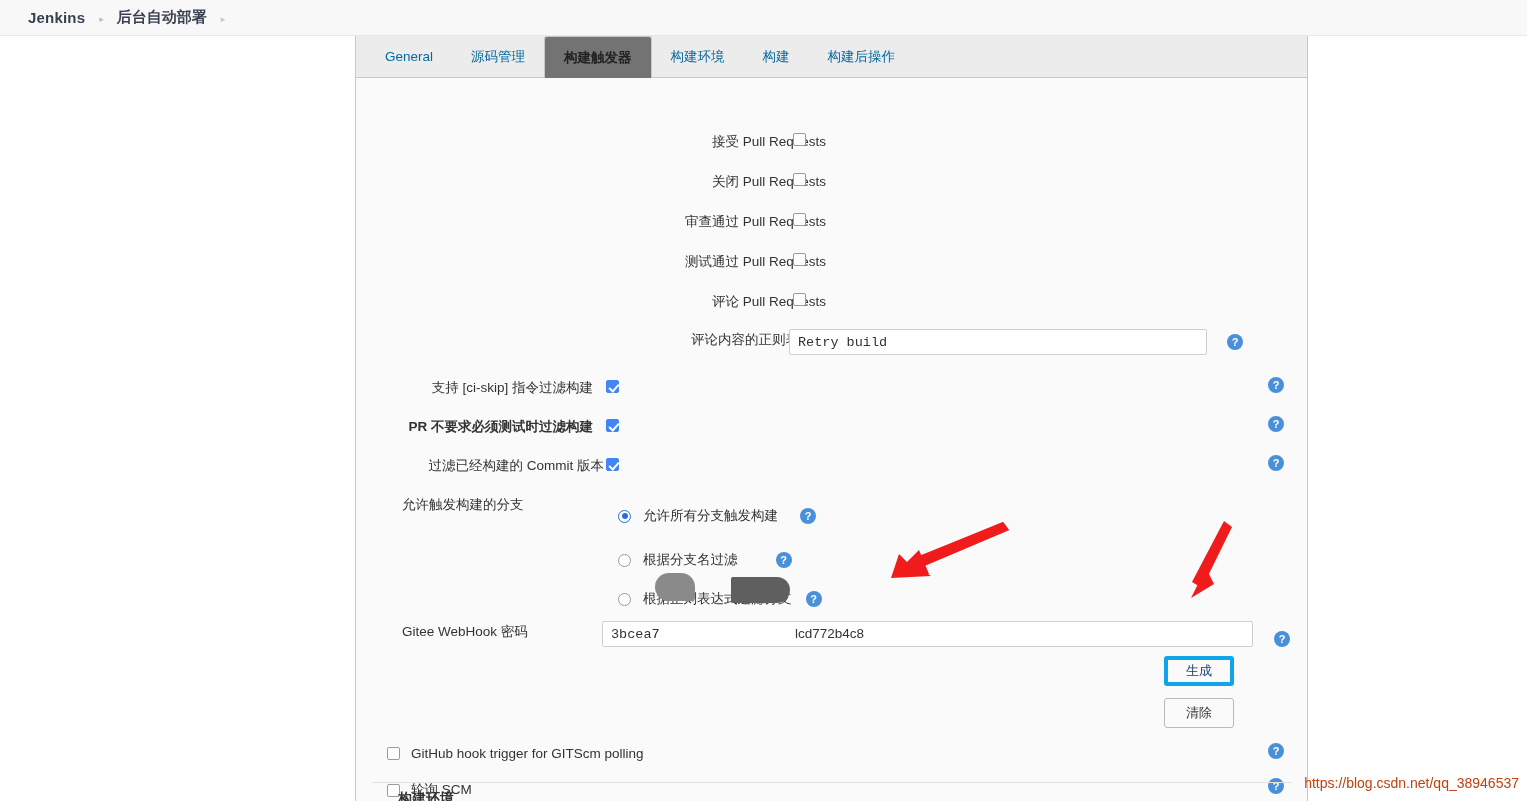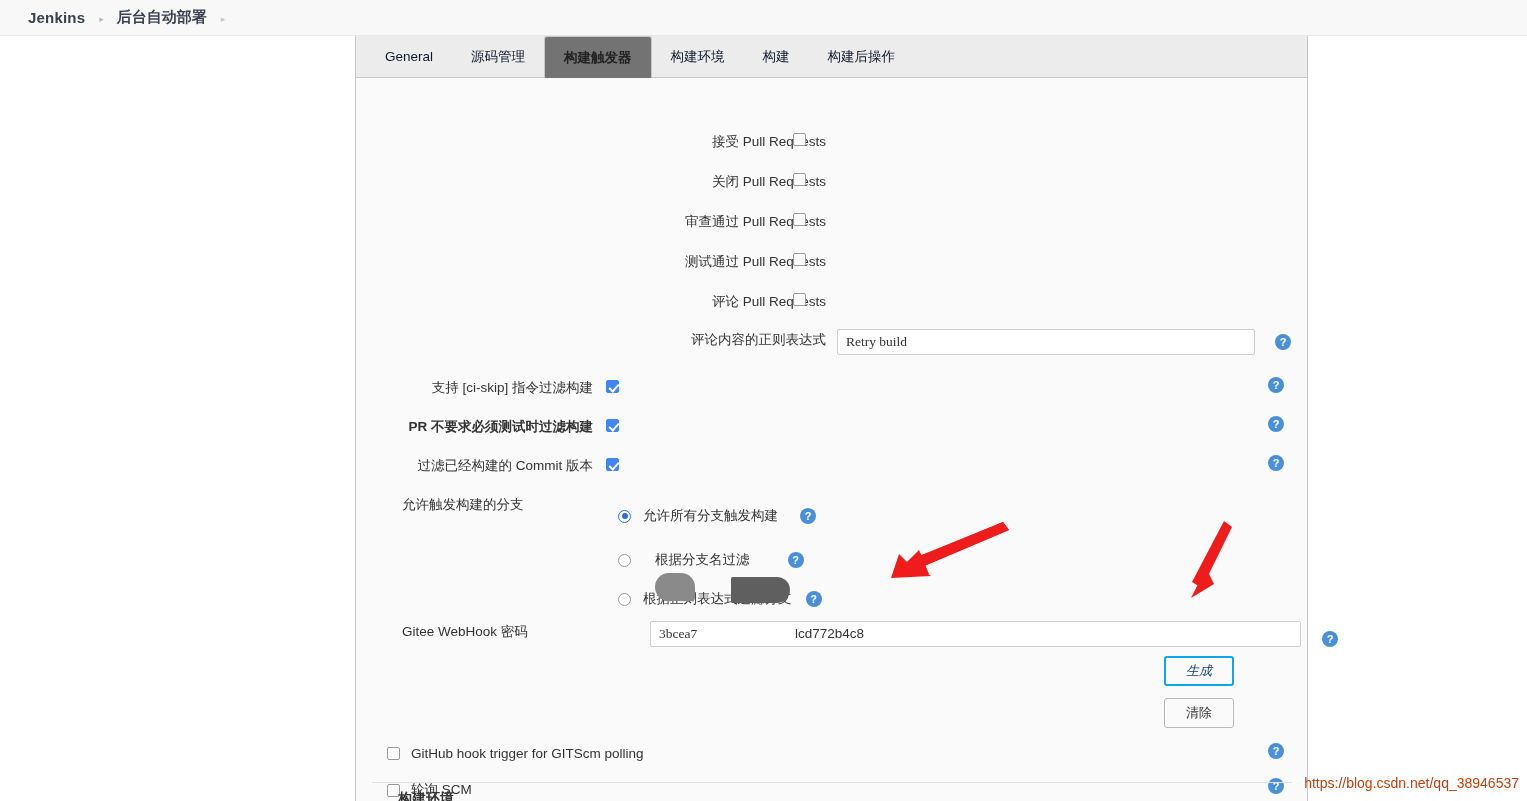--- a/index.html
+++ b/index.html
@@ -37,21 +37,21 @@
     border-left: 1px solid #c8c8c8;
     border-right: 1px solid #c8c8c8;
   }
   .tabbar {
     position: relative; height: 42px; background: #ececec;
     border-bottom: 1px solid #c8c8c8;
     display: flex; align-items: stretch; padding-left: 10px;
   }
   .tab {
     display: flex; align-items: center; padding: 0 19px;
-    font-size: 13.5px; color: #0f172a; cursor: pointer;
+    font-size: 13.5px; color: #0369a1; cursor: pointer;
     background: transparent; border: 0; position: relative;
   }
   .tab.active {
     background: #737373; color: #222; font-weight: bold;
     border-left: 1px solid #c8c8c8; border-right: 1px solid #c8c8c8;
     border-top: 1px solid #c8c8c8; border-radius: 3px 3px 0 0;
     margin-bottom: -1px;
   }
 
   .form { position: relative; padding: 0; }
@@ -85,41 +85,40 @@
   .rd.on { border: 1px solid #2b6ce0; }
   .rd.on::after {
     content: ""; position: absolute; left: 2.5px; top: 2.5px;
     width: 6px; height: 6px; border-radius: 50%; background: #2b6ce0;
   }
 
   
   .tin {
     height: 26px; border: 1px solid #cfcfcf; background: #fff;
     font-size: 13.5px; color: #333; padding: 0 8px; border-radius: 2px;
-    font-family: Liberation Serif, serif;
+    font-family: Liberation Mono, monospace;
     outline: none;
-    margin-left: 48px;
   }
 
   
   .help {
     width: 16px; height: 16px; border-radius: 50%;
     background: #4a90d9; color: #fff; font-size: 11px; font-weight: bold;
     display: inline-flex; align-items: center; justify-content: center;
     cursor: pointer; line-height: 1; user-select: none;
   }
 
   
   .btn {
     height: 30px; min-width: 70px; padding: 0 16px;
     font-size: 13px; background: #fafafa;
     border-radius: 3px; cursor: pointer;
     font-family: "Liberation Sans", "DejaVu Sans", sans-serif;
   }
-  .btn-primary { border: 2px solid #0ea5e9; color: #13416f; font-weight: normal; font-style: italic; }
+  .btn-primary { border: 4px solid #0ea5e9; color: #13416f; font-weight: normal; }
   .btn-default { border: 1px solid #b9b9b9; color: #333; }
 
   
   .blob { position: absolute; background: #8a8a8a; }
 
   
   .cut-heading {
     position: absolute; left: 398px; top: 790px;
     font-size: 14px; font-weight: bold; color: #333;
     overflow: hidden; height: 11px;
@@ -218,21 +217,21 @@
       <div class="row" style="left:0px; top:340px; width:237px; justify-content:flex-end;font-weight:bold;">
         <span class="lbl lbl-r">PR 不要求必须测试时过滤构建</span>
       </div>
       <div class="row" style="left:250px; top:341px;">
         <span class="cb on"></span>
       </div>
       <div class="row" style="left:912px; top:338px;">
         <span class="help">?</span>
       </div>
 
-      <div class="row" style="left:0px; top:379px; width:237px; justify-content:flex-end;">
+      <div class="row" style="left:11px; top:379px; width:237px; justify-content:flex-end;">
         <span class="lbl lbl-r">过滤已经构建的 Commit 版本</span>
       </div>
       <div class="row" style="left:250px; top:380px;">
         <span class="cb on"></span>
       </div>
       <div class="row" style="left:912px; top:377px;">
         <span class="help">?</span>
       </div>
 
       <div class="row" style="left:46px; top:418px;">
@@ -240,21 +239,21 @@
       </div>
 
       <div class="row" style="left:262px; top:429px;">
         <span class="rd on"></span>
         <span class="lbl" style="margin-left:12px;">允许所有分支触发构建</span>
         <span class="help" style="margin-left:22px;">?</span>
       </div>
 
       <div class="row" style="left:262px; top:473px;">
         <span class="rd"></span>
-        <span class="lbl" style="margin-left:24px;">根据分支名过滤</span>
+        <span class="lbl" style="margin-left:12px;">根据分支名过滤</span>
         <span class="help" style="margin-left:38px;">?</span>
       </div>
 
       <div class="row" style="left:262px; top:512px;">
         <span class="rd"></span>
         <span class="lbl" style="margin-left:12px;">根据正则表达式过滤分支</span>
         <span class="help" style="margin-left:14px;">?</span>
       </div>
 
       <div class="row" style="left:46px; top:545px;">

